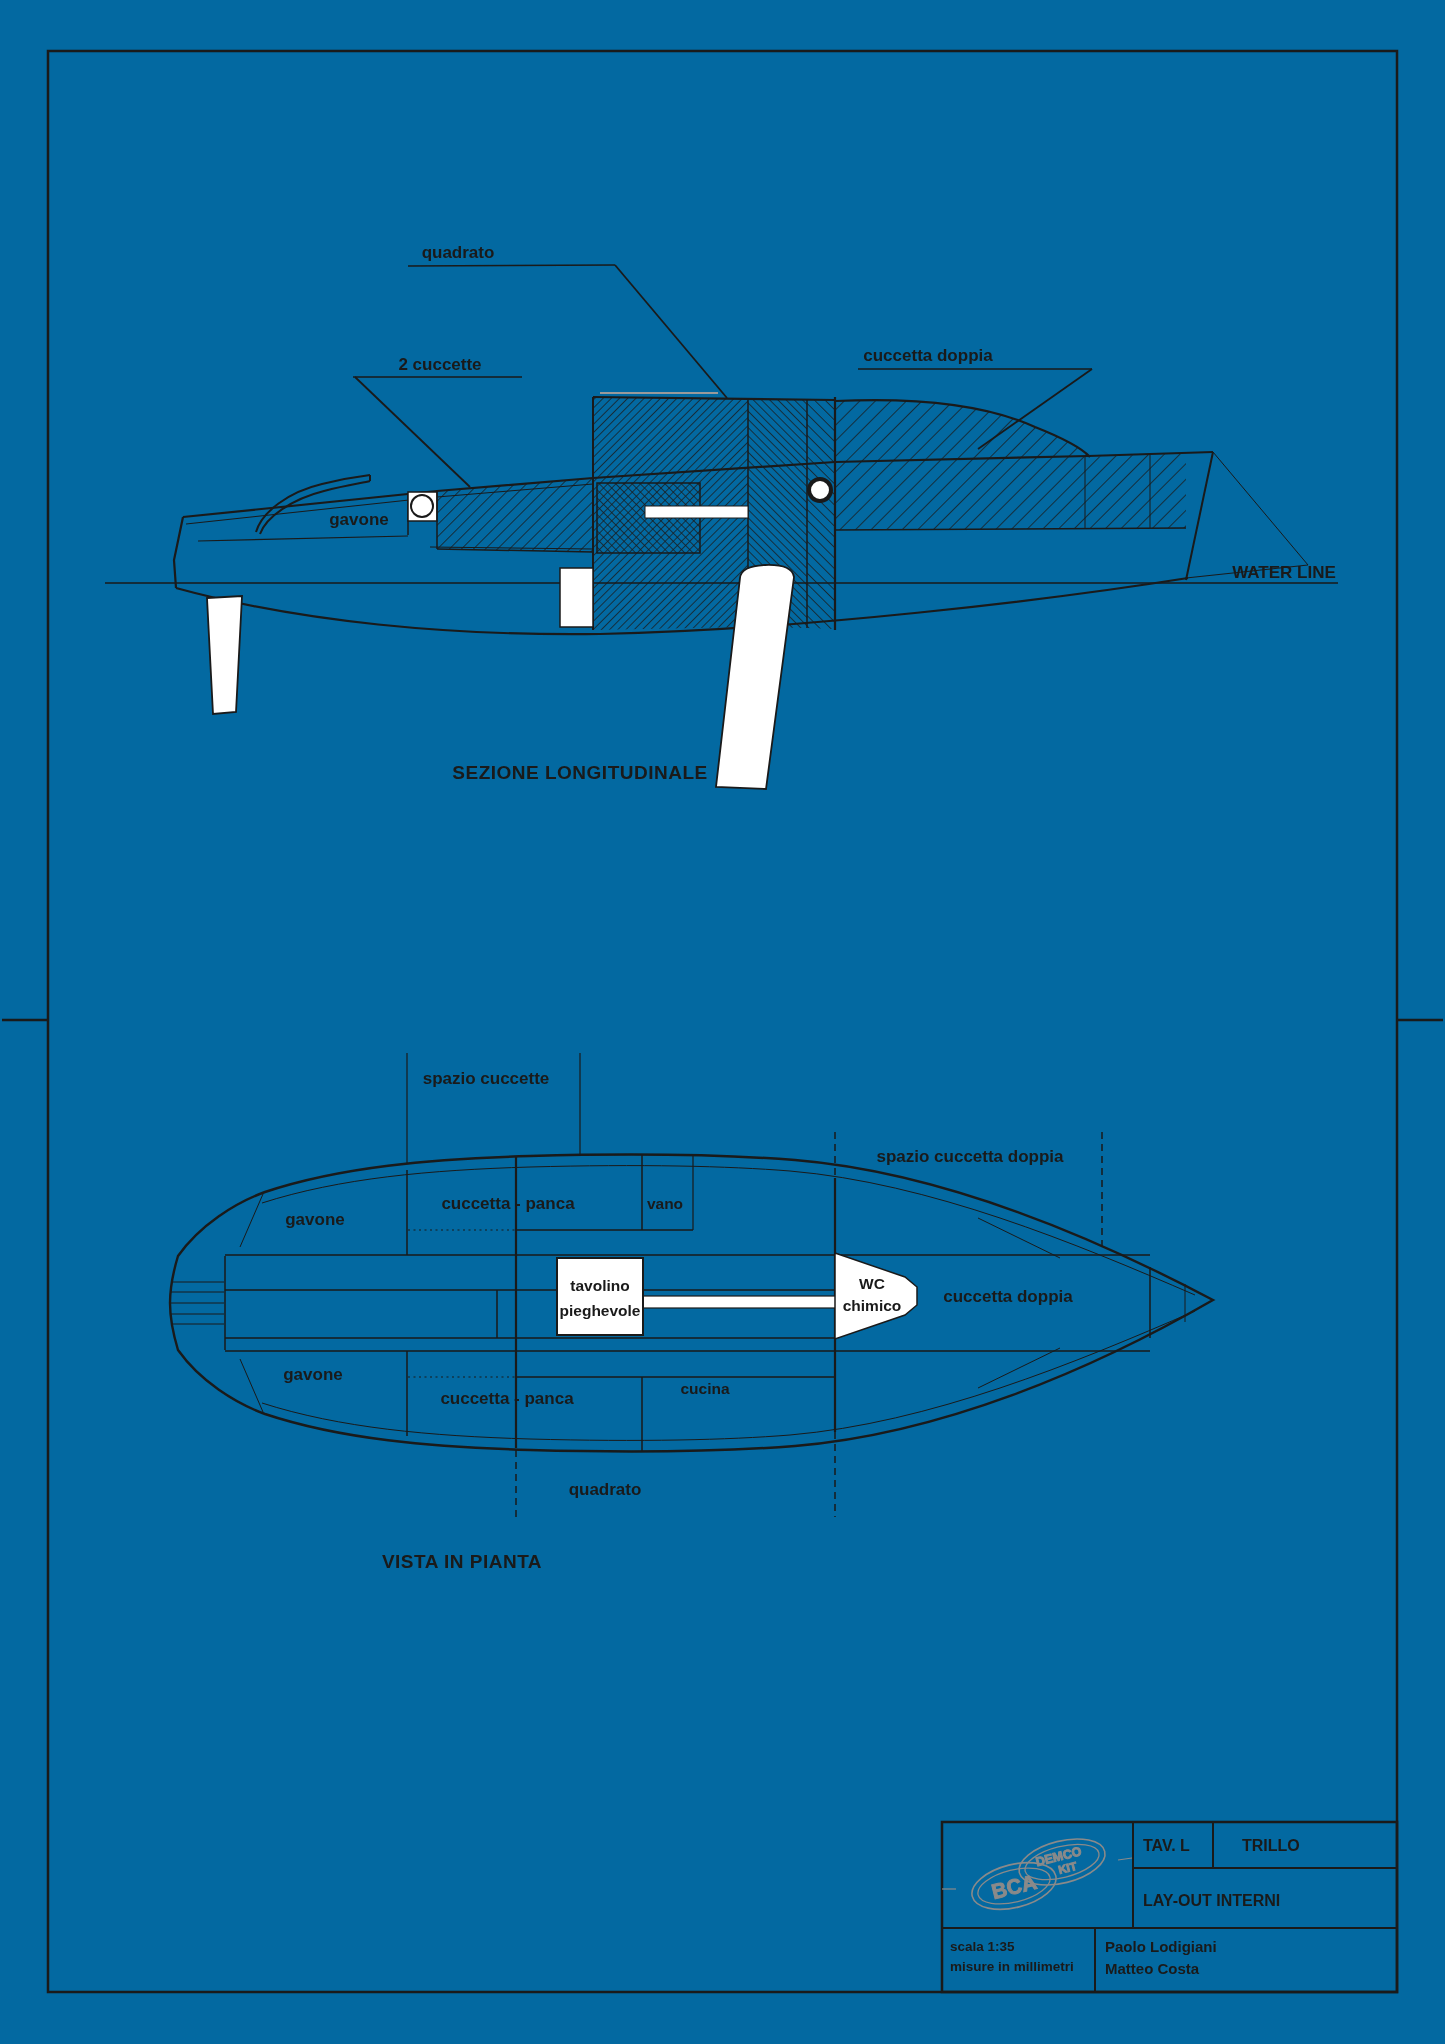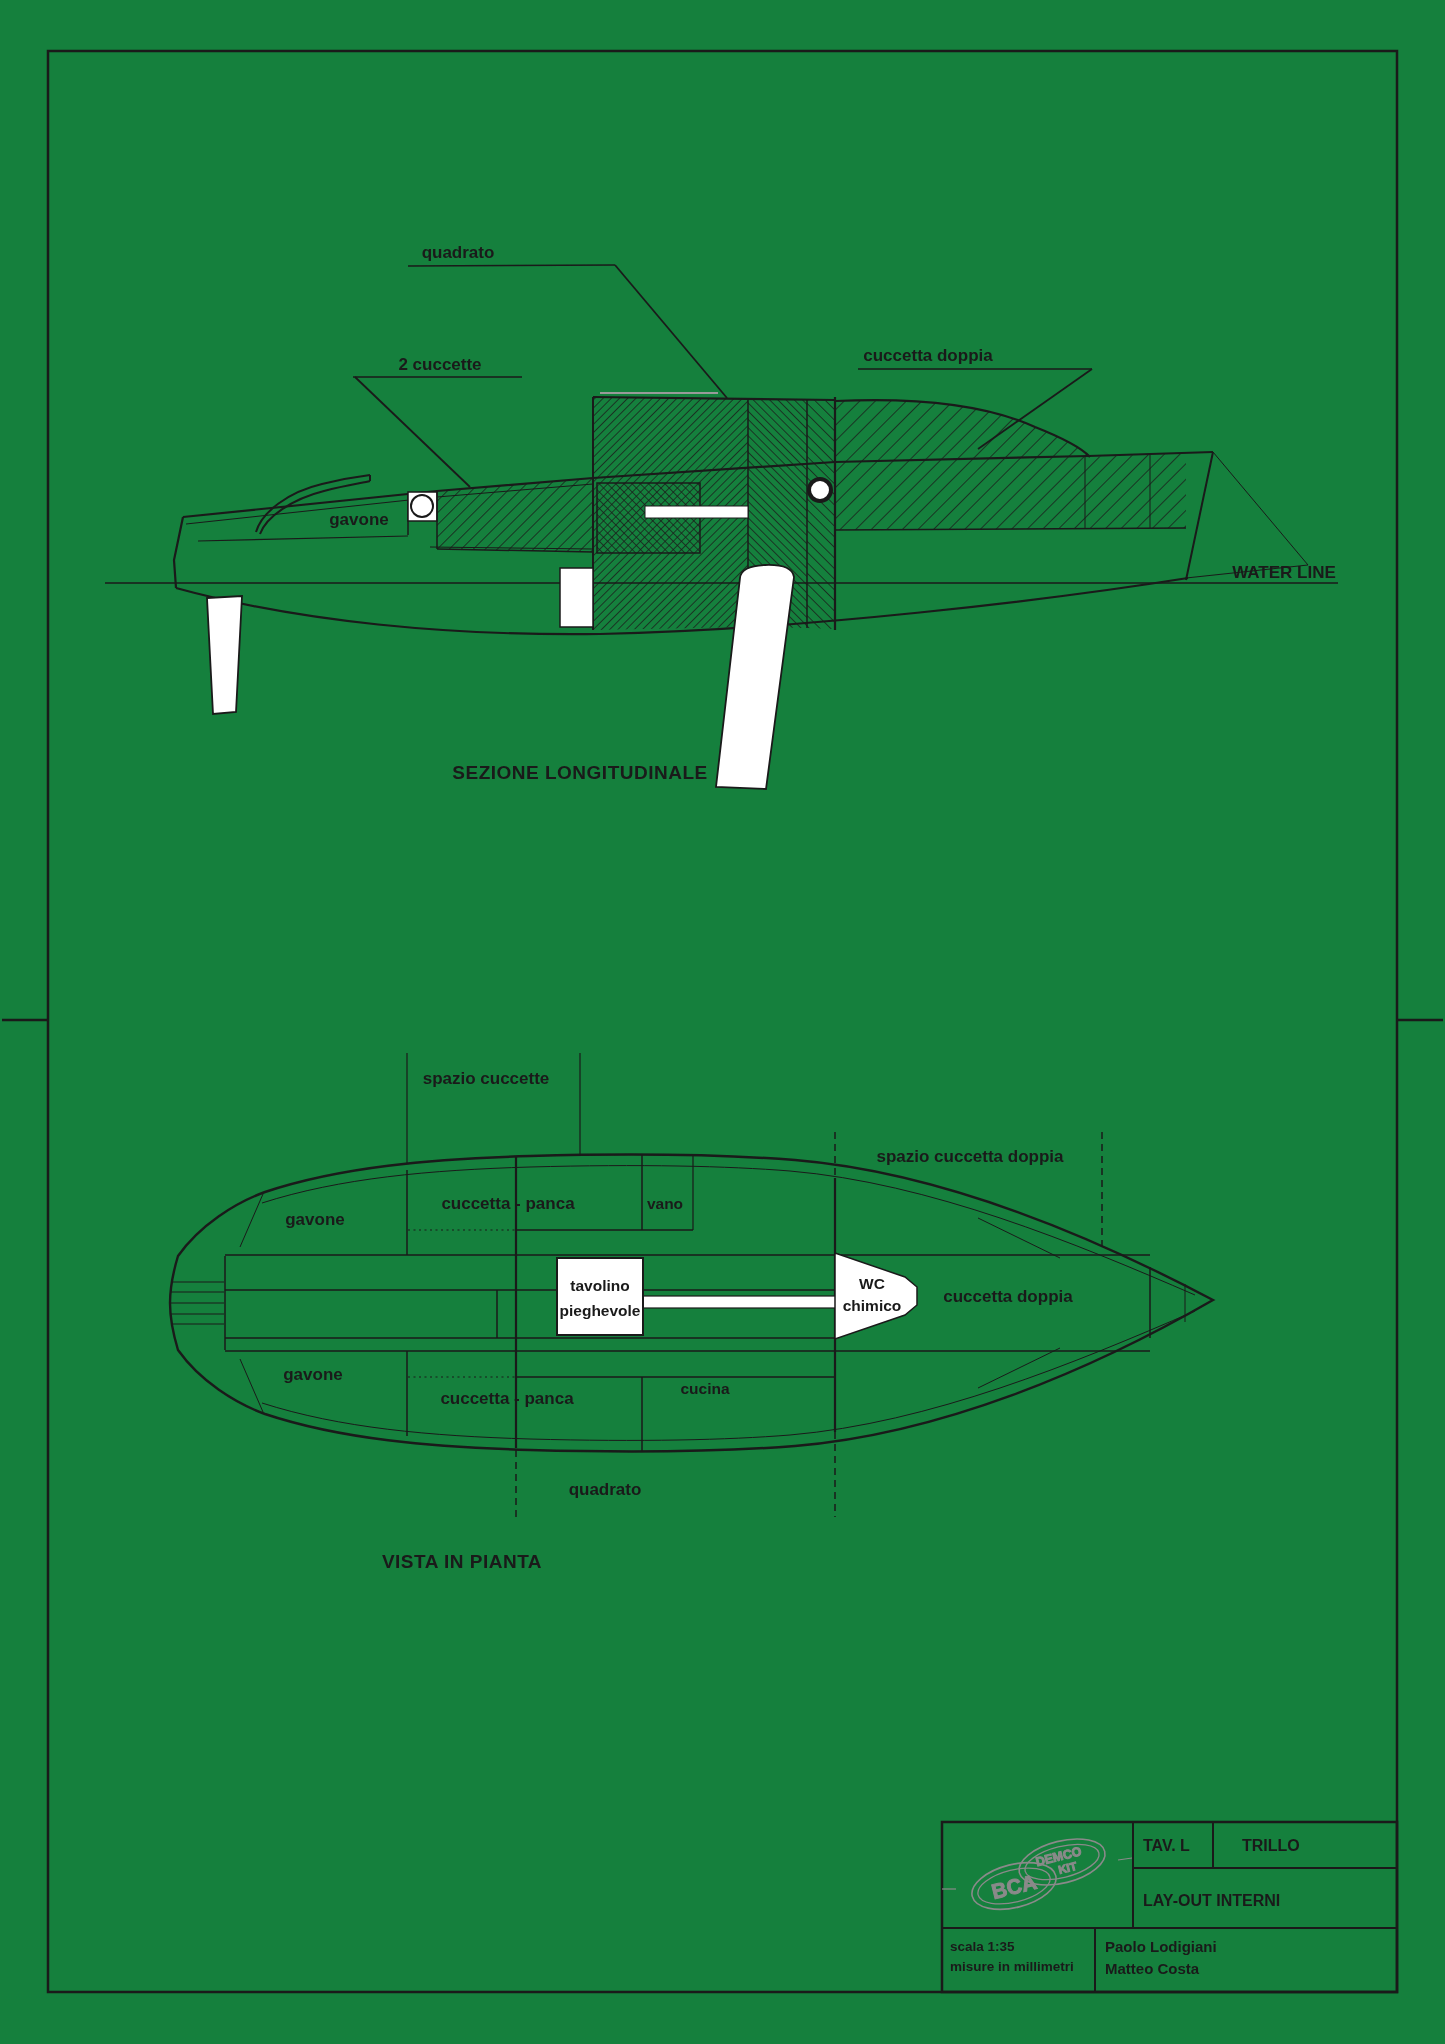--- a/index.html
+++ b/index.html
@@ -1,16 +1,16 @@
 <!DOCTYPE html>
 <html><head>
 <meta charset="utf-8">
 <style>
   html,body{margin:0;padding:0;background:#ffffff;}
-  .sheet{width:1445px;height:2044px;position:relative;background:#15803d;}
+  .sheet{width:1445px;height:2044px;position:relative;background:#0369a1;}
   svg{display:block;}
   text{font-family:"Liberation Sans","DejaVu Sans",sans-serif;fill:#1a1a1a;}
   .lbl{font-size:17px;font-weight:700;}
   .lbl-sm{font-size:15.5px;font-weight:700;}
   .ttl{font-size:19px;font-weight:700;letter-spacing:0.5px;}
   .tb{font-size:16px;font-weight:700;}
   .tb-sm{font-size:13.5px;font-weight:700;}
   .tb-md{font-size:15px;font-weight:700;}
   .logo-t{font-weight:700;fill:#8a8a8a;}
 </style>

